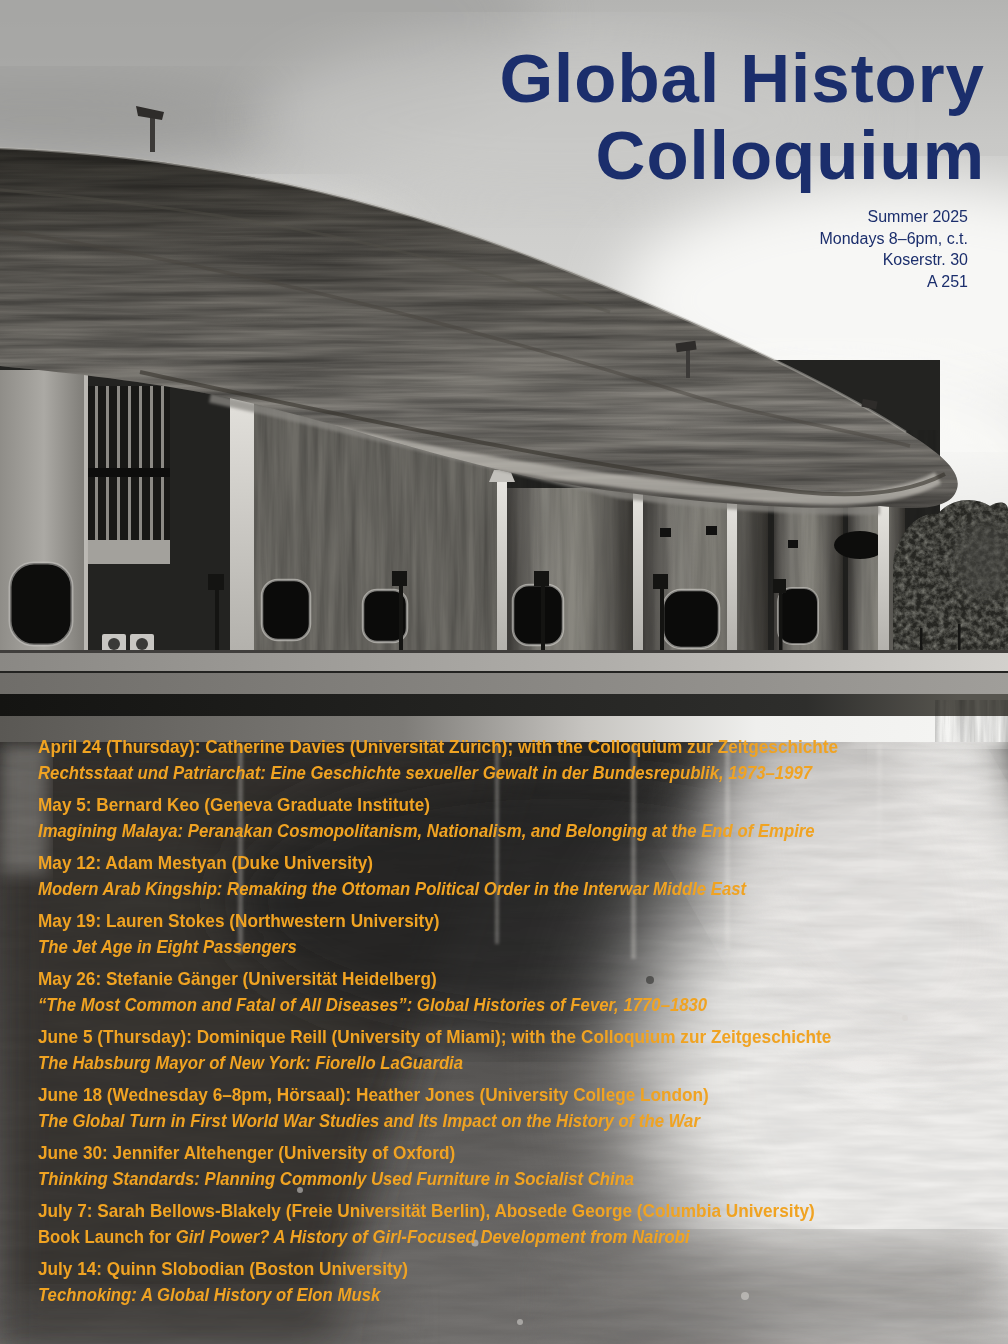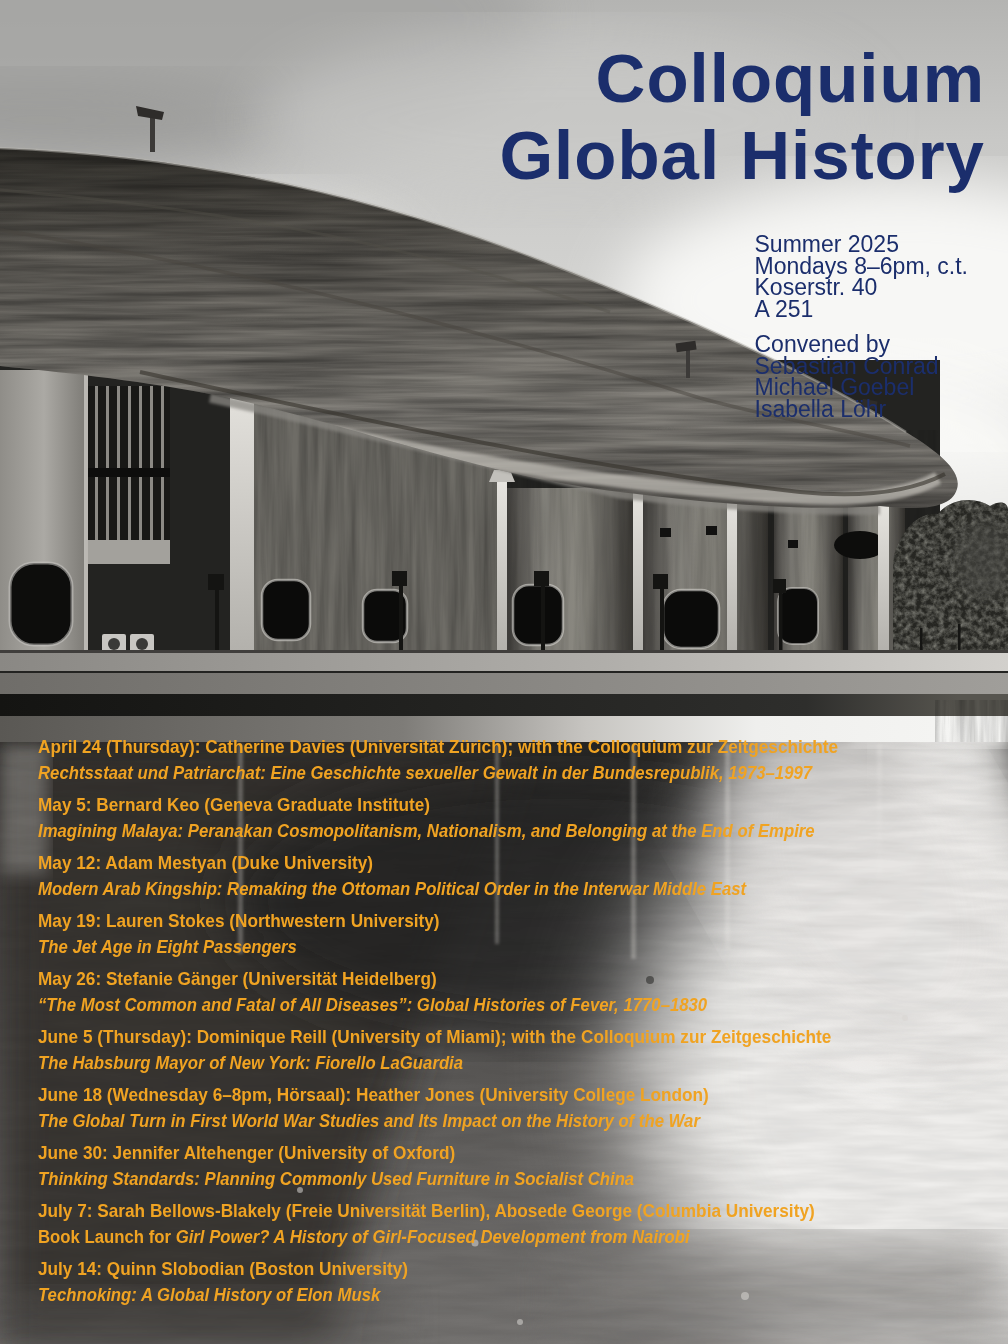--- a/index.html
+++ b/index.html
@@ -6,22 +6,22 @@
   body{width:1008px;height:1344px;position:relative;background:#9a9a98;
        font-family:"Liberation Sans", sans-serif;}
   .poster{position:absolute;inset:0;width:1008px;height:1344px;overflow:hidden;}
   .photo{position:absolute;inset:0;width:100%;height:100%;display:block;}
 
   .title-block{position:absolute;top:40px;right:23px;text-align:right;
     color:var(--navy,#1b2e6c);font-weight:bold;font-size:69px;line-height:77px;
     letter-spacing:1px;}
   .title-line{white-space:nowrap;}
 
-  .meta-block{position:absolute;top:206px;right:40px;
-    color:var(--navy,#1b2e6c);font-size:23px;line-height:21.5px;margin-top:28px;}
+  .meta-block{position:absolute;top:206px;right:40px;text-align:right;
+    color:var(--navy,#1b2e6c);font-size:16px;line-height:21.5px;}
   .meta-line{white-space:nowrap;}
   .convened-block{margin-top:14px;}
 
   .events{position:absolute;left:38px;top:733px;color:var(--orange,#f0a322);
     transform:scaleX(0.93);transform-origin:0 0;}
   .ev{margin-bottom:5px;}
   .ev-h{font-weight:bold;font-size:18.5px;line-height:27px;white-space:nowrap;}
   .ev-t{font-weight:bold;font-style:italic;font-size:18px;line-height:26px;white-space:pre;}
   .ev-t .pfx{font-style:normal;}
 </style>
@@ -301,35 +301,29 @@
           <circle cx="905" cy="1018" r="3"></circle>
       </g>
       <g fill="#1a1a18" opacity="0.5">
         <circle cx="650" cy="980" r="4"></circle>
           <circle cx="420" cy="1060" r="3"></circle>
       </g>
     </g>
   </svg>
 
   <div class="title-block">
+    <div class="title-line">Global History</div>
     <div class="title-line">Colloquium</div>
-    <div class="title-line">Global History</div>
   </div>
 
   <div class="meta-block">
     <div class="meta-line">Summer 2025</div>
     <div class="meta-line">Mondays 8–6pm, c.t.</div>
-    <div class="meta-line">Koserstr. 40</div>
+    <div class="meta-line">Koserstr. 30</div>
     <div class="meta-line">A 251</div>
-    <div class="convened-block">
-      <div class="meta-line">Convened by</div>
-      <div class="meta-line">Sebastian Conrad</div>
-      <div class="meta-line">Michael Goebel</div>
-      <div class="meta-line">Isabella Löhr</div>
-    </div>
   </div>
 
   <div class="events">
     <div class="ev">
       <div class="ev-h">April 24 (Thursday): Catherine Davies (Universität Zürich); with the Colloquium zur Zeitgeschichte</div>
       <div class="ev-t"><span class="pfx"></span><span>Rechtsstaat und Patriarchat: Eine Geschichte sexueller Gewalt in der Bundesrepublik, 1973–1997</span></div>
     </div>
     <div class="ev">
       <div class="ev-h">May 5: Bernard Keo (Geneva Graduate Institute)</div>
       <div class="ev-t"><span class="pfx"></span><span>Imagining Malaya: Peranakan Cosmopolitanism, Nationalism, and Belonging at the End of Empire</span></div>

